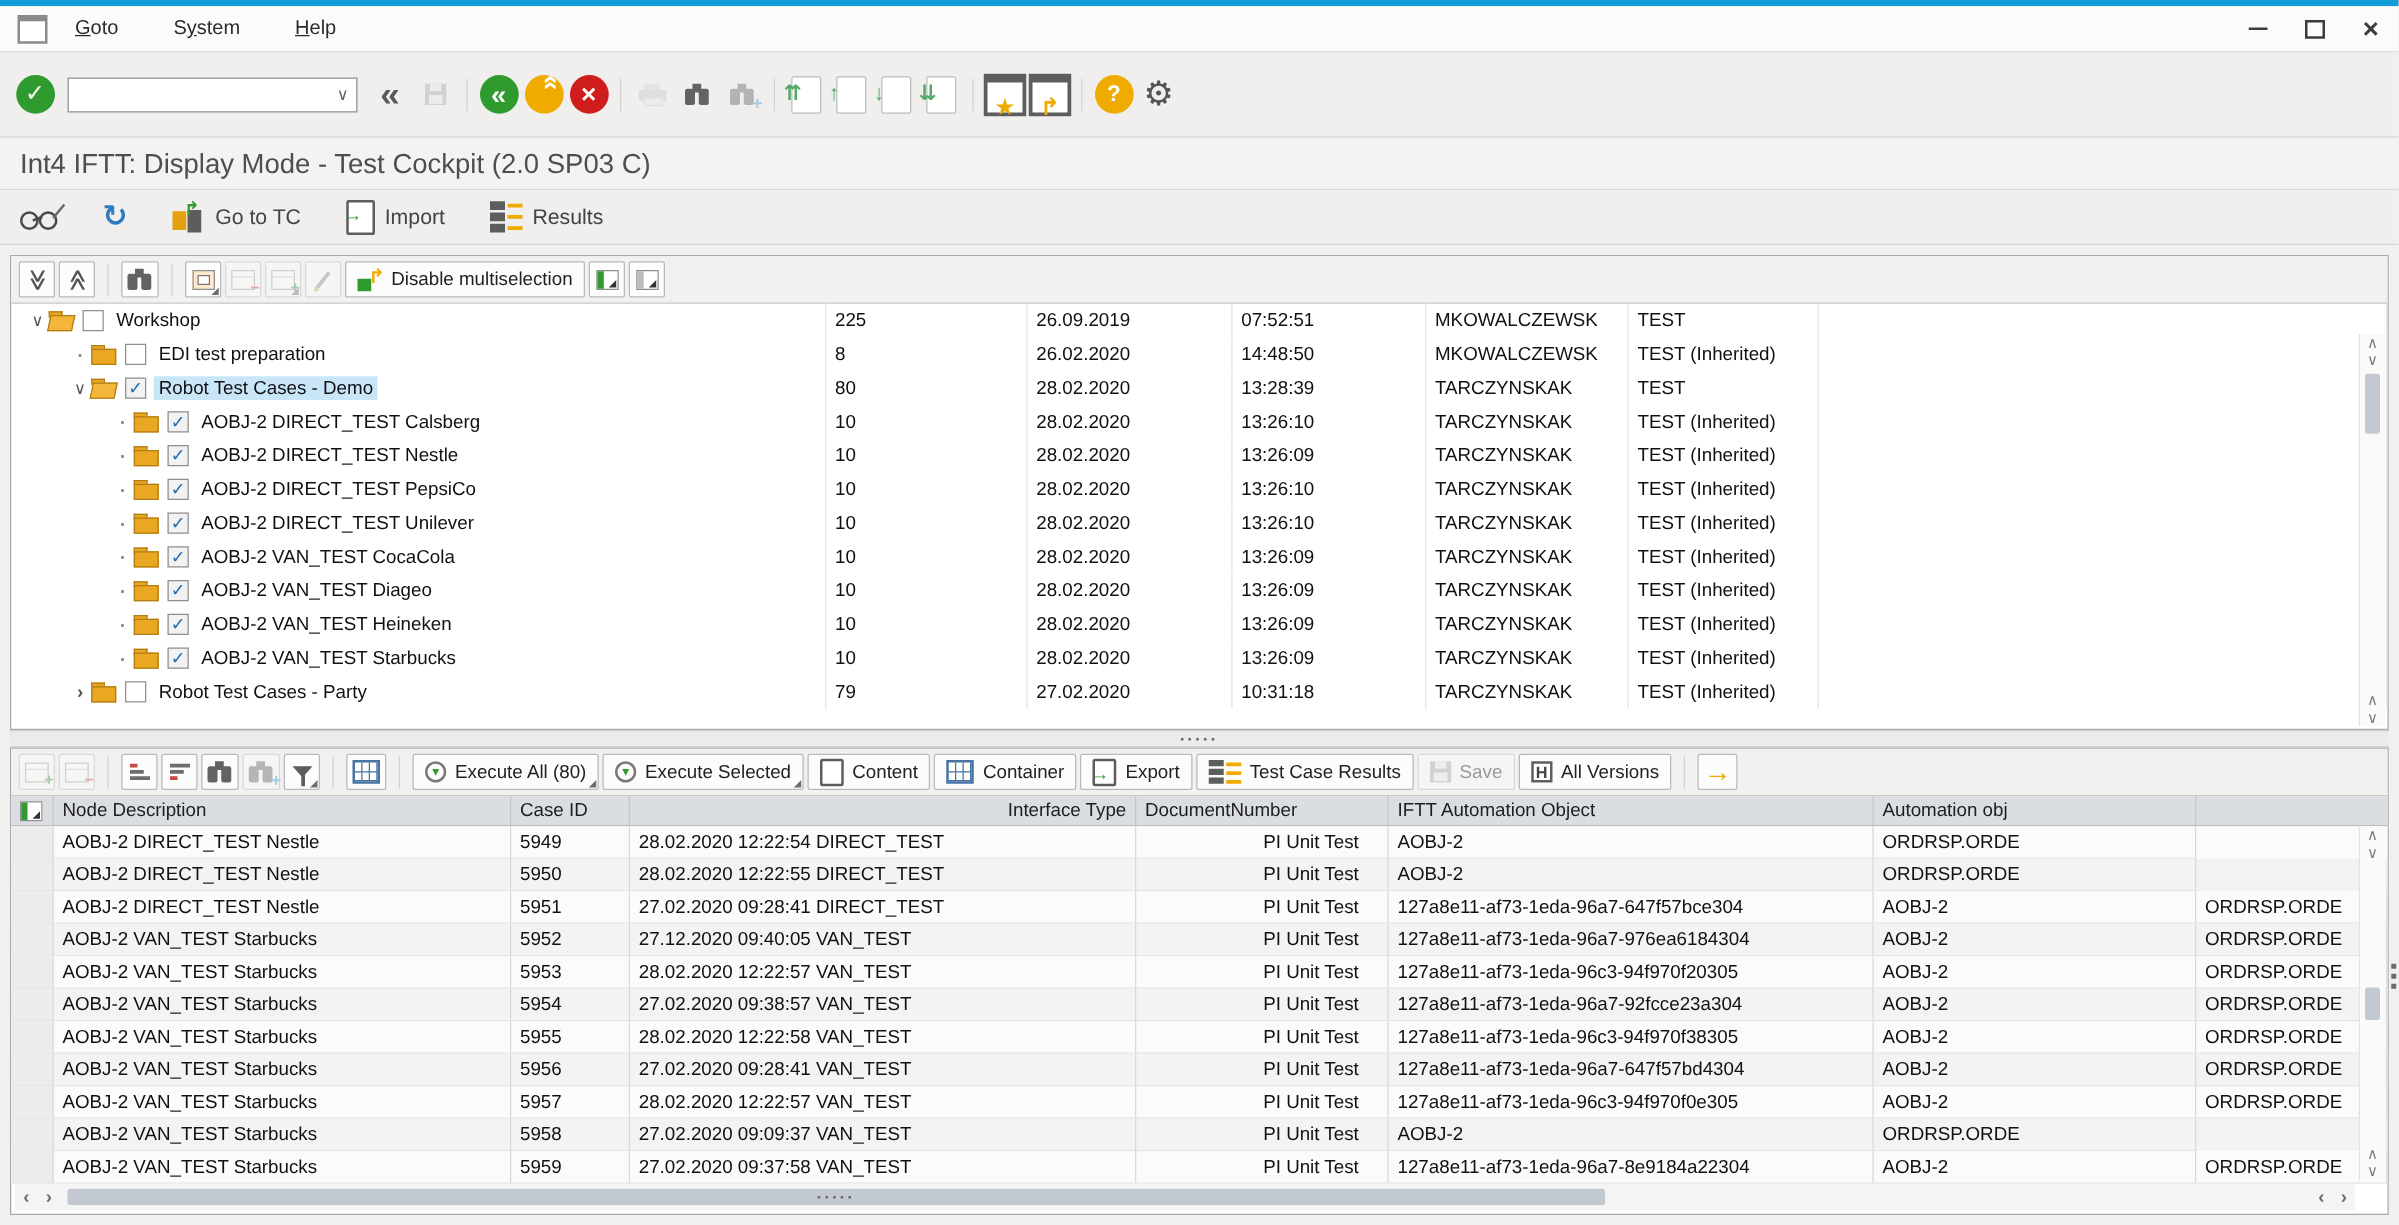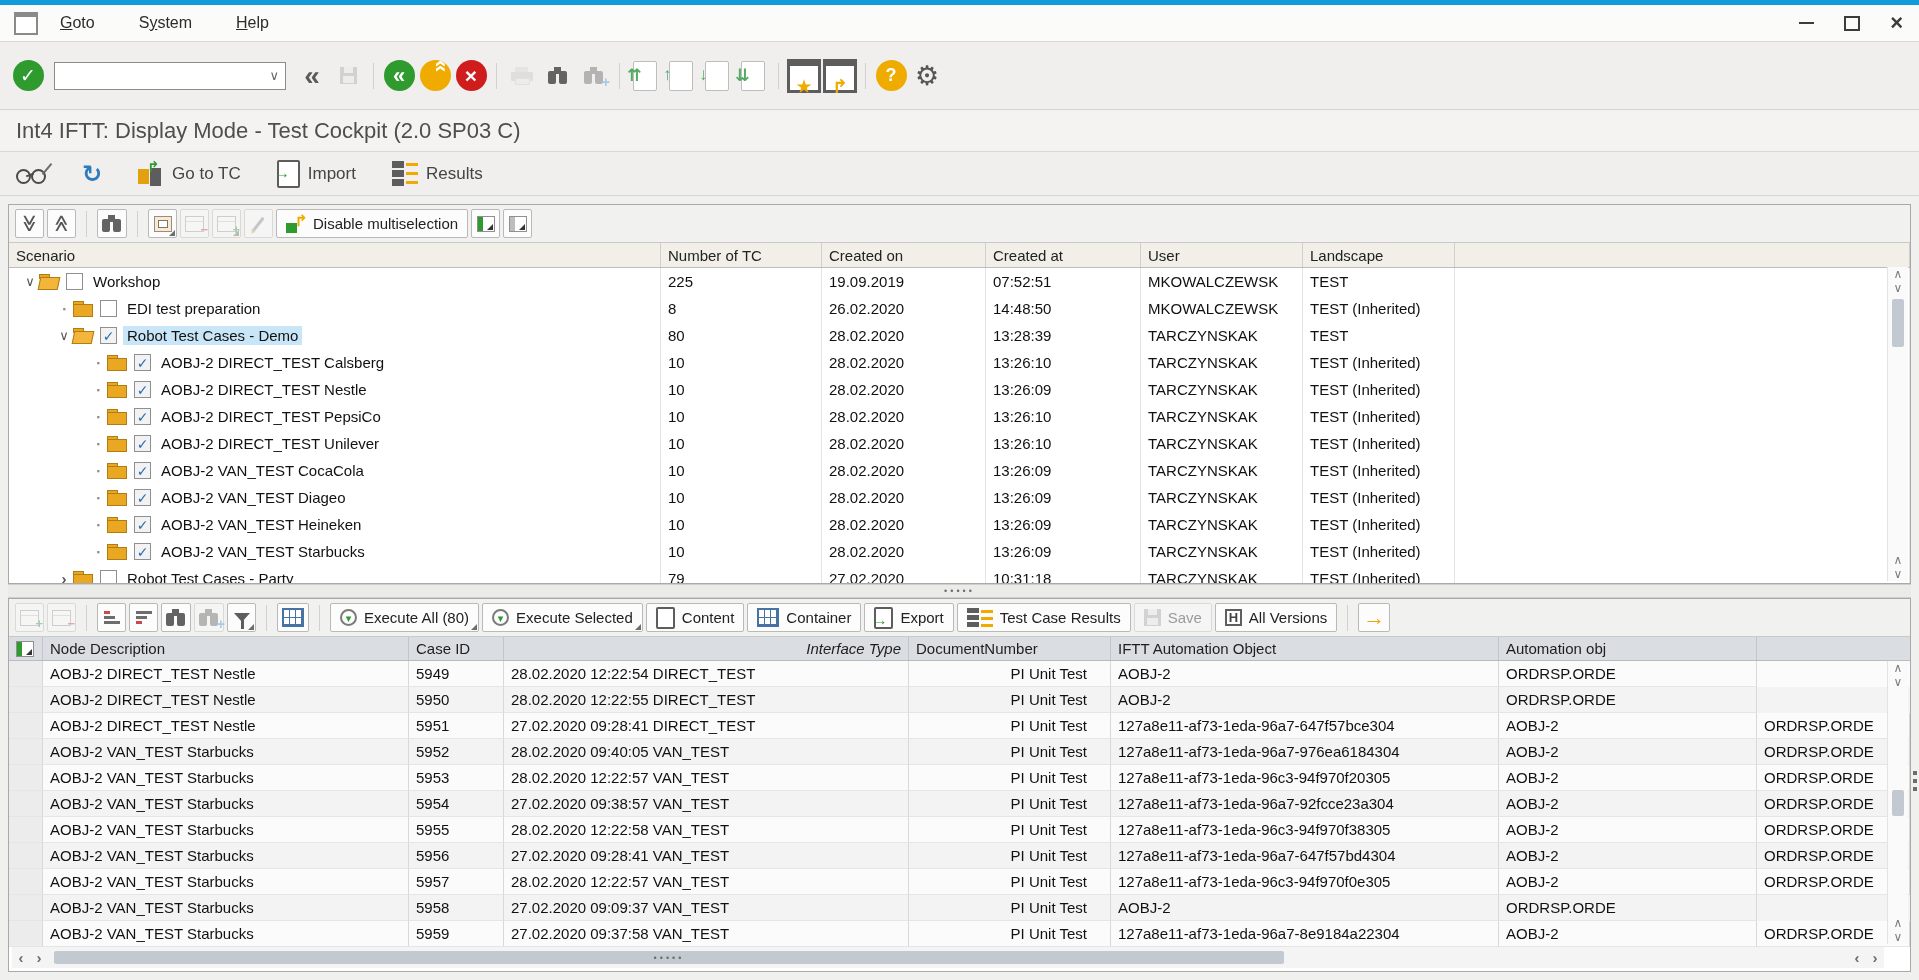--- a/index.html
+++ b/index.html
@@ -144,21 +144,21 @@
   .cb{width:15px;height:15px;border:1px solid #8f8f8f;background:#fff;flex:0 0 auto;margin-right:6px;
       display:flex;align-items:center;justify-content:center;}
   .cb[data-variant="checked"]{background:#f2f2f2;}
   .cb[data-variant="checked"]::after{content:"✓";color:#2a6fb0;font-size:14px;font-weight:bold;}
   .lblspan{padding:1px 4px;}
   .grow[data-selected="true"] .lblspan{background:#c9e6f8;}
   
   .alv-cols{grid-template-columns:34px 366px 95px 405px 202px 388px 258px auto;}
   .alvhead{height:23px;background:#dadde1;border-bottom:1px solid #b7bcc1;font-size:15px;color:#1e1e1e;}
   .alvhead .hc{border-right:1px solid #c3c7cc;}
-  .alvhead .hc.right{justify-content:flex-end;padding-right:7px;font-style:italic;}
+  .alvhead .hc.right{justify-content:flex-end;padding-right:7px;}
   .alv-rows .grow{height:26px;font-size:15px;color:#111;background:#fbfbfb;}
   .alv-rows .grow:nth-child(even){background:#f3f3f3;}
   .alv-rows .ac{display:flex;align-items:center;padding-left:7px;border-right:1px solid #d9d9d9;
                 border-bottom:1px solid #e5e5e5;overflow:hidden;white-space:nowrap;}
   .alv-rows .ac.right{justify-content:flex-end;padding-right:23px;}
   .alv-rows .selcell{background:#ececec;}
   
   .vscroll{position:absolute;right:2px;width:20px;background:#fafafa;border-left:1px solid #e3e3e3;
            display:flex;flex-direction:column;align-items:center;color:#7d7d7d;font-size:12px;}
   .vscroll .sp{flex:1;}
@@ -362,41 +362,32 @@
         <span>Disable multiselection</span>
       </span>
       <span class="tbtn">
           <span class="colsel"></span>
         </span>
       <span class="tbtn">
           <span class="colsel grey"></span>
         </span>
     </div>
 
-    <div class="gridhead tree-cols">
-      <div class="hc">Scenario</div>
-      <div class="hc">Number of TC</div>
-      <div class="hc">Created on</div>
-      <div class="hc">Created at</div>
-      <div class="hc">User</div>
-      <div class="hc">Landscape</div>
-      <div class="hc"></div>
-    </div>
 
     <div class="tree-rows">
 
         <div class="grow tree-cols" data-selected="false">
           <div class="tc c-scen" data-level="0">
             <span class="exp" data-variant="open">∨</span>
             <span class="folder" data-variant="open"></span>
             <span class="cb" data-variant="unchecked"></span>
             <span class="lblspan">Workshop</span>
           </div>
           <div class="tc">225</div>
-          <div class="tc">19.09.2019</div>
+          <div class="tc">26.09.2019</div>
           <div class="tc">07:52:51</div>
           <div class="tc">MKOWALCZEWSK</div>
           <div class="tc">TEST</div>
           <div class="tc"></div>
         </div>
 
         <div class="grow tree-cols" data-selected="false">
           <div class="tc c-scen" data-level="1">
             <span class="exp" data-variant="leaf">▪</span>
             <span class="folder" data-variant="closed"></span>
@@ -736,21 +727,21 @@
           <div class="ac right">PI Unit Test</div>
           <div class="ac">127a8e11-af73-1eda-96a7-647f57bce304</div>
           <div class="ac">AOBJ-2</div>
           <div class="ac">ORDRSP.ORDE</div>
         </div>
 
         <div class="grow alv-cols">
           <div class="ac selcell"></div>
           <div class="ac">AOBJ-2 VAN_TEST Starbucks</div>
           <div class="ac">5952</div>
-          <div class="ac">28.02.2020 09:40:05 VAN_TEST</div>
+          <div class="ac">27.12.2020 09:40:05 VAN_TEST</div>
           <div class="ac right">PI Unit Test</div>
           <div class="ac">127a8e11-af73-1eda-96a7-976ea6184304</div>
           <div class="ac">AOBJ-2</div>
           <div class="ac">ORDRSP.ORDE</div>
         </div>
 
         <div class="grow alv-cols">
           <div class="ac selcell"></div>
           <div class="ac">AOBJ-2 VAN_TEST Starbucks</div>
           <div class="ac">5953</div>

